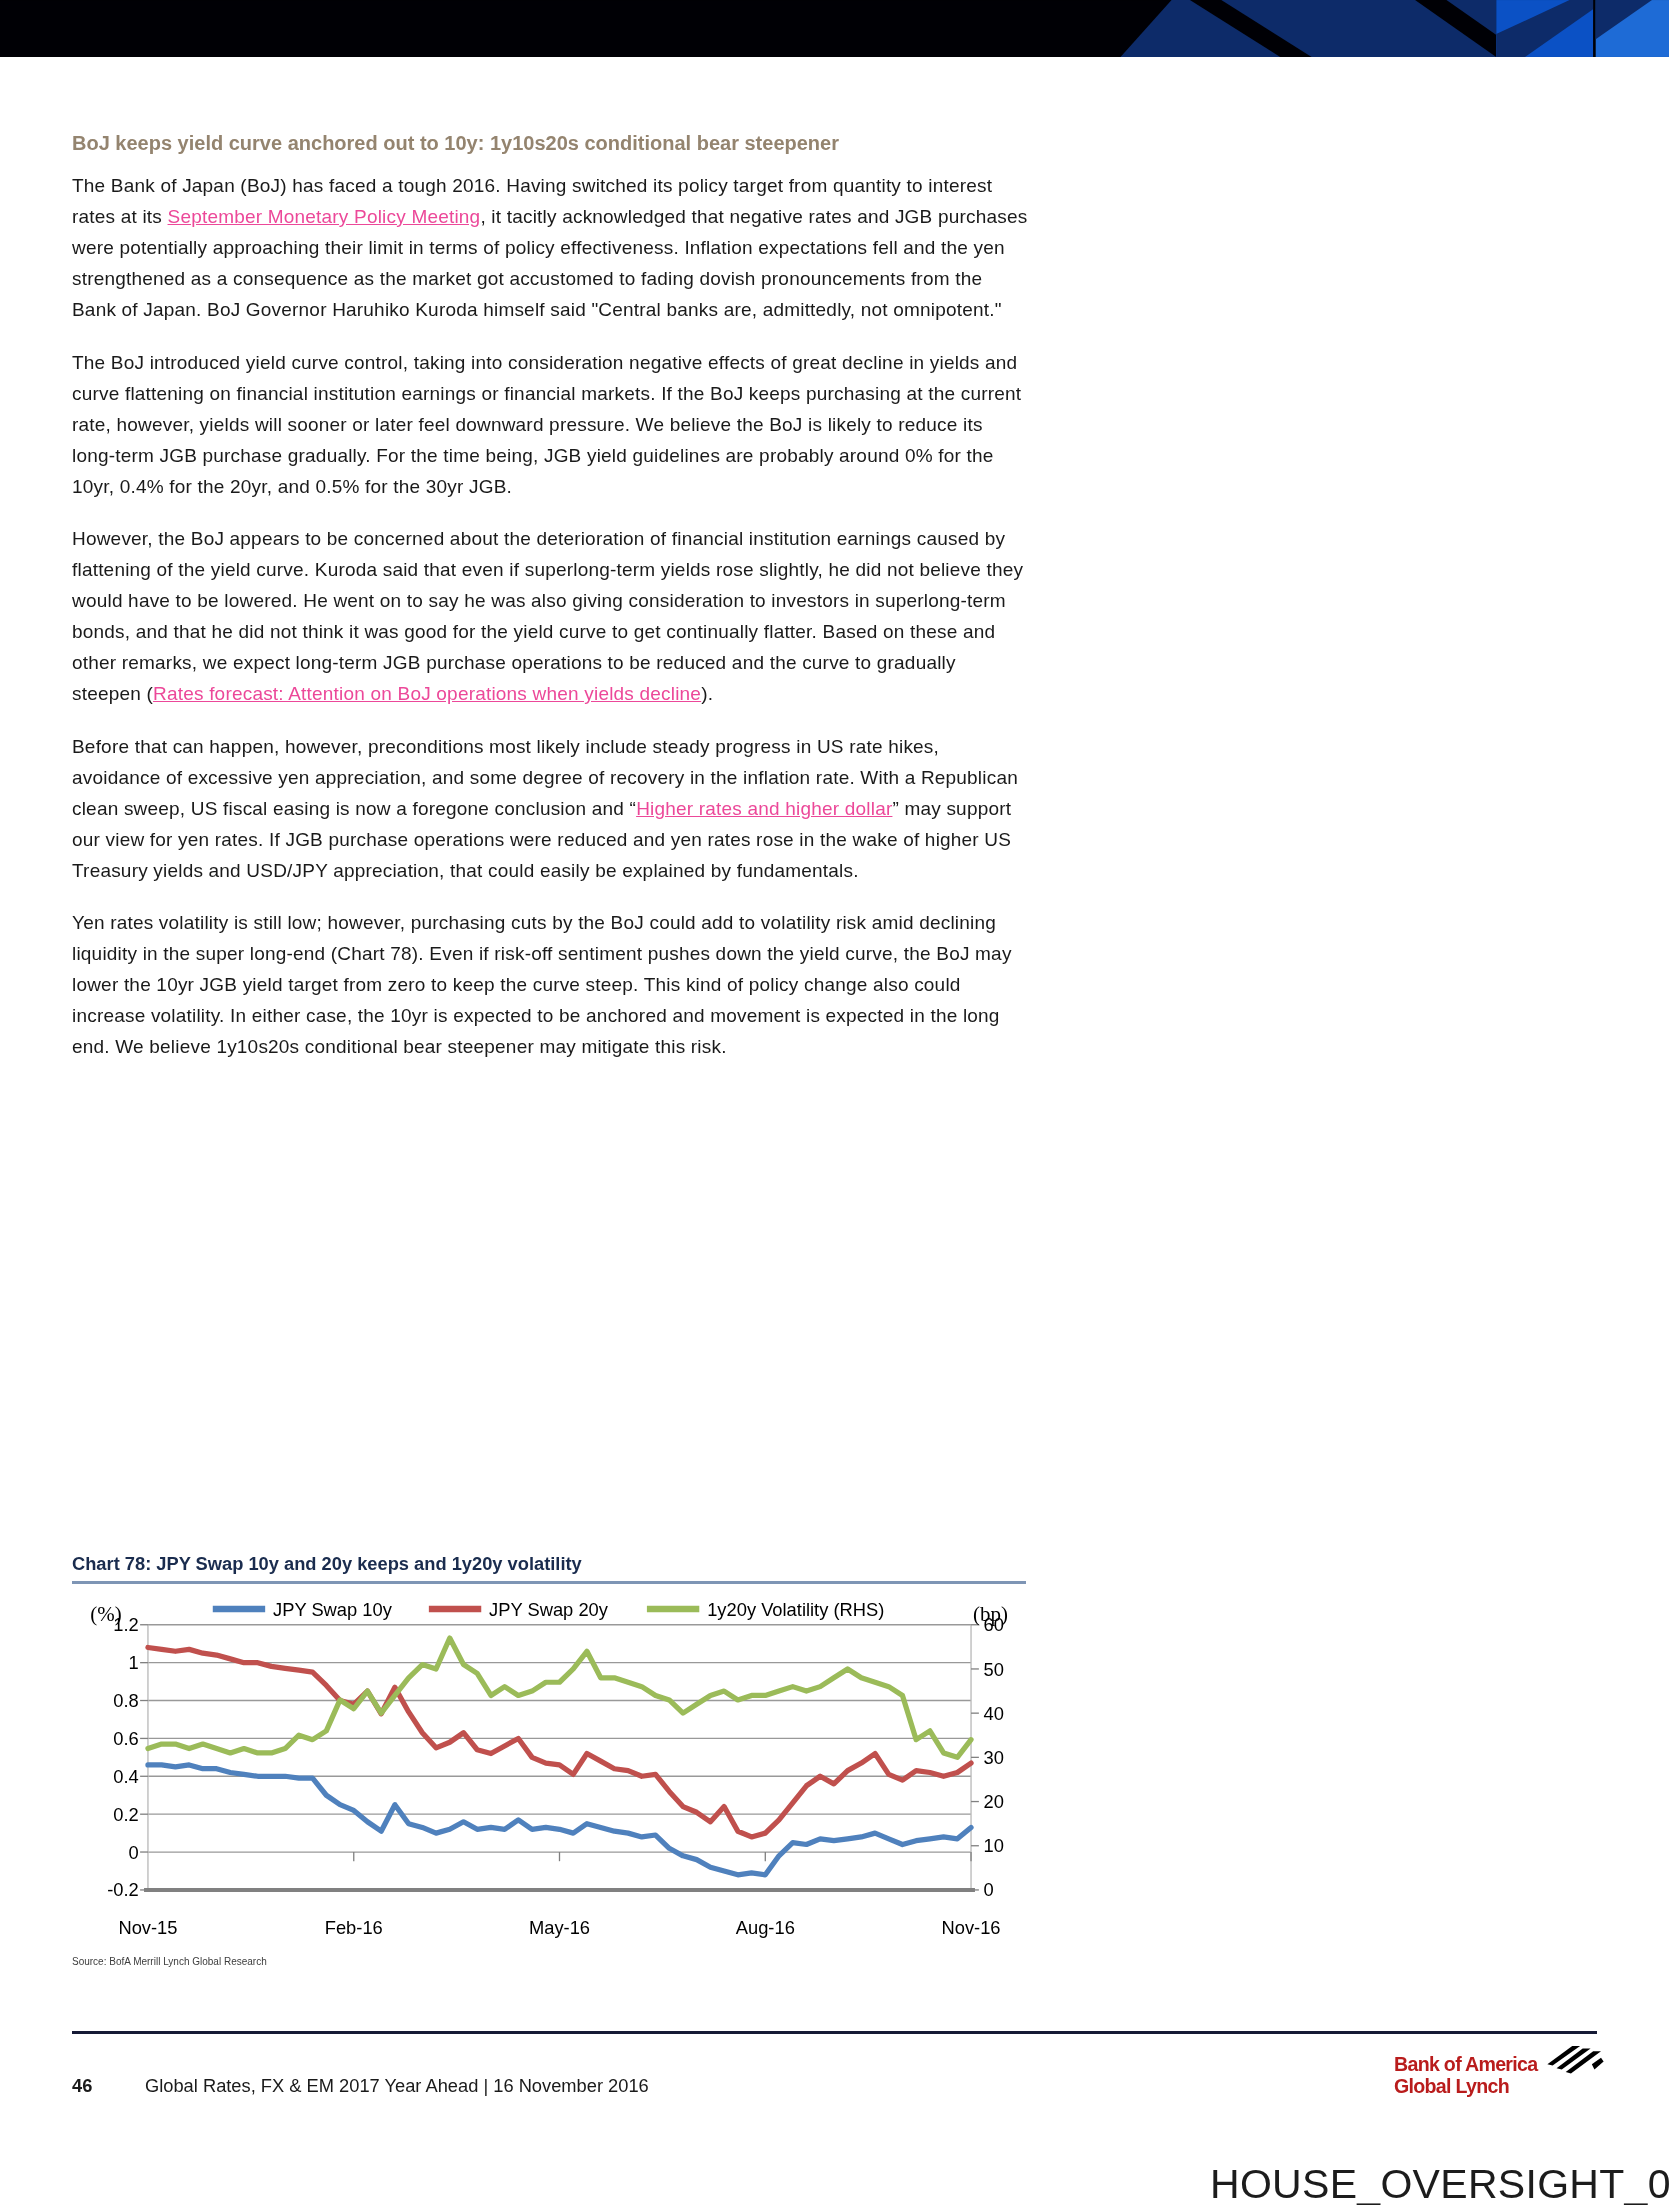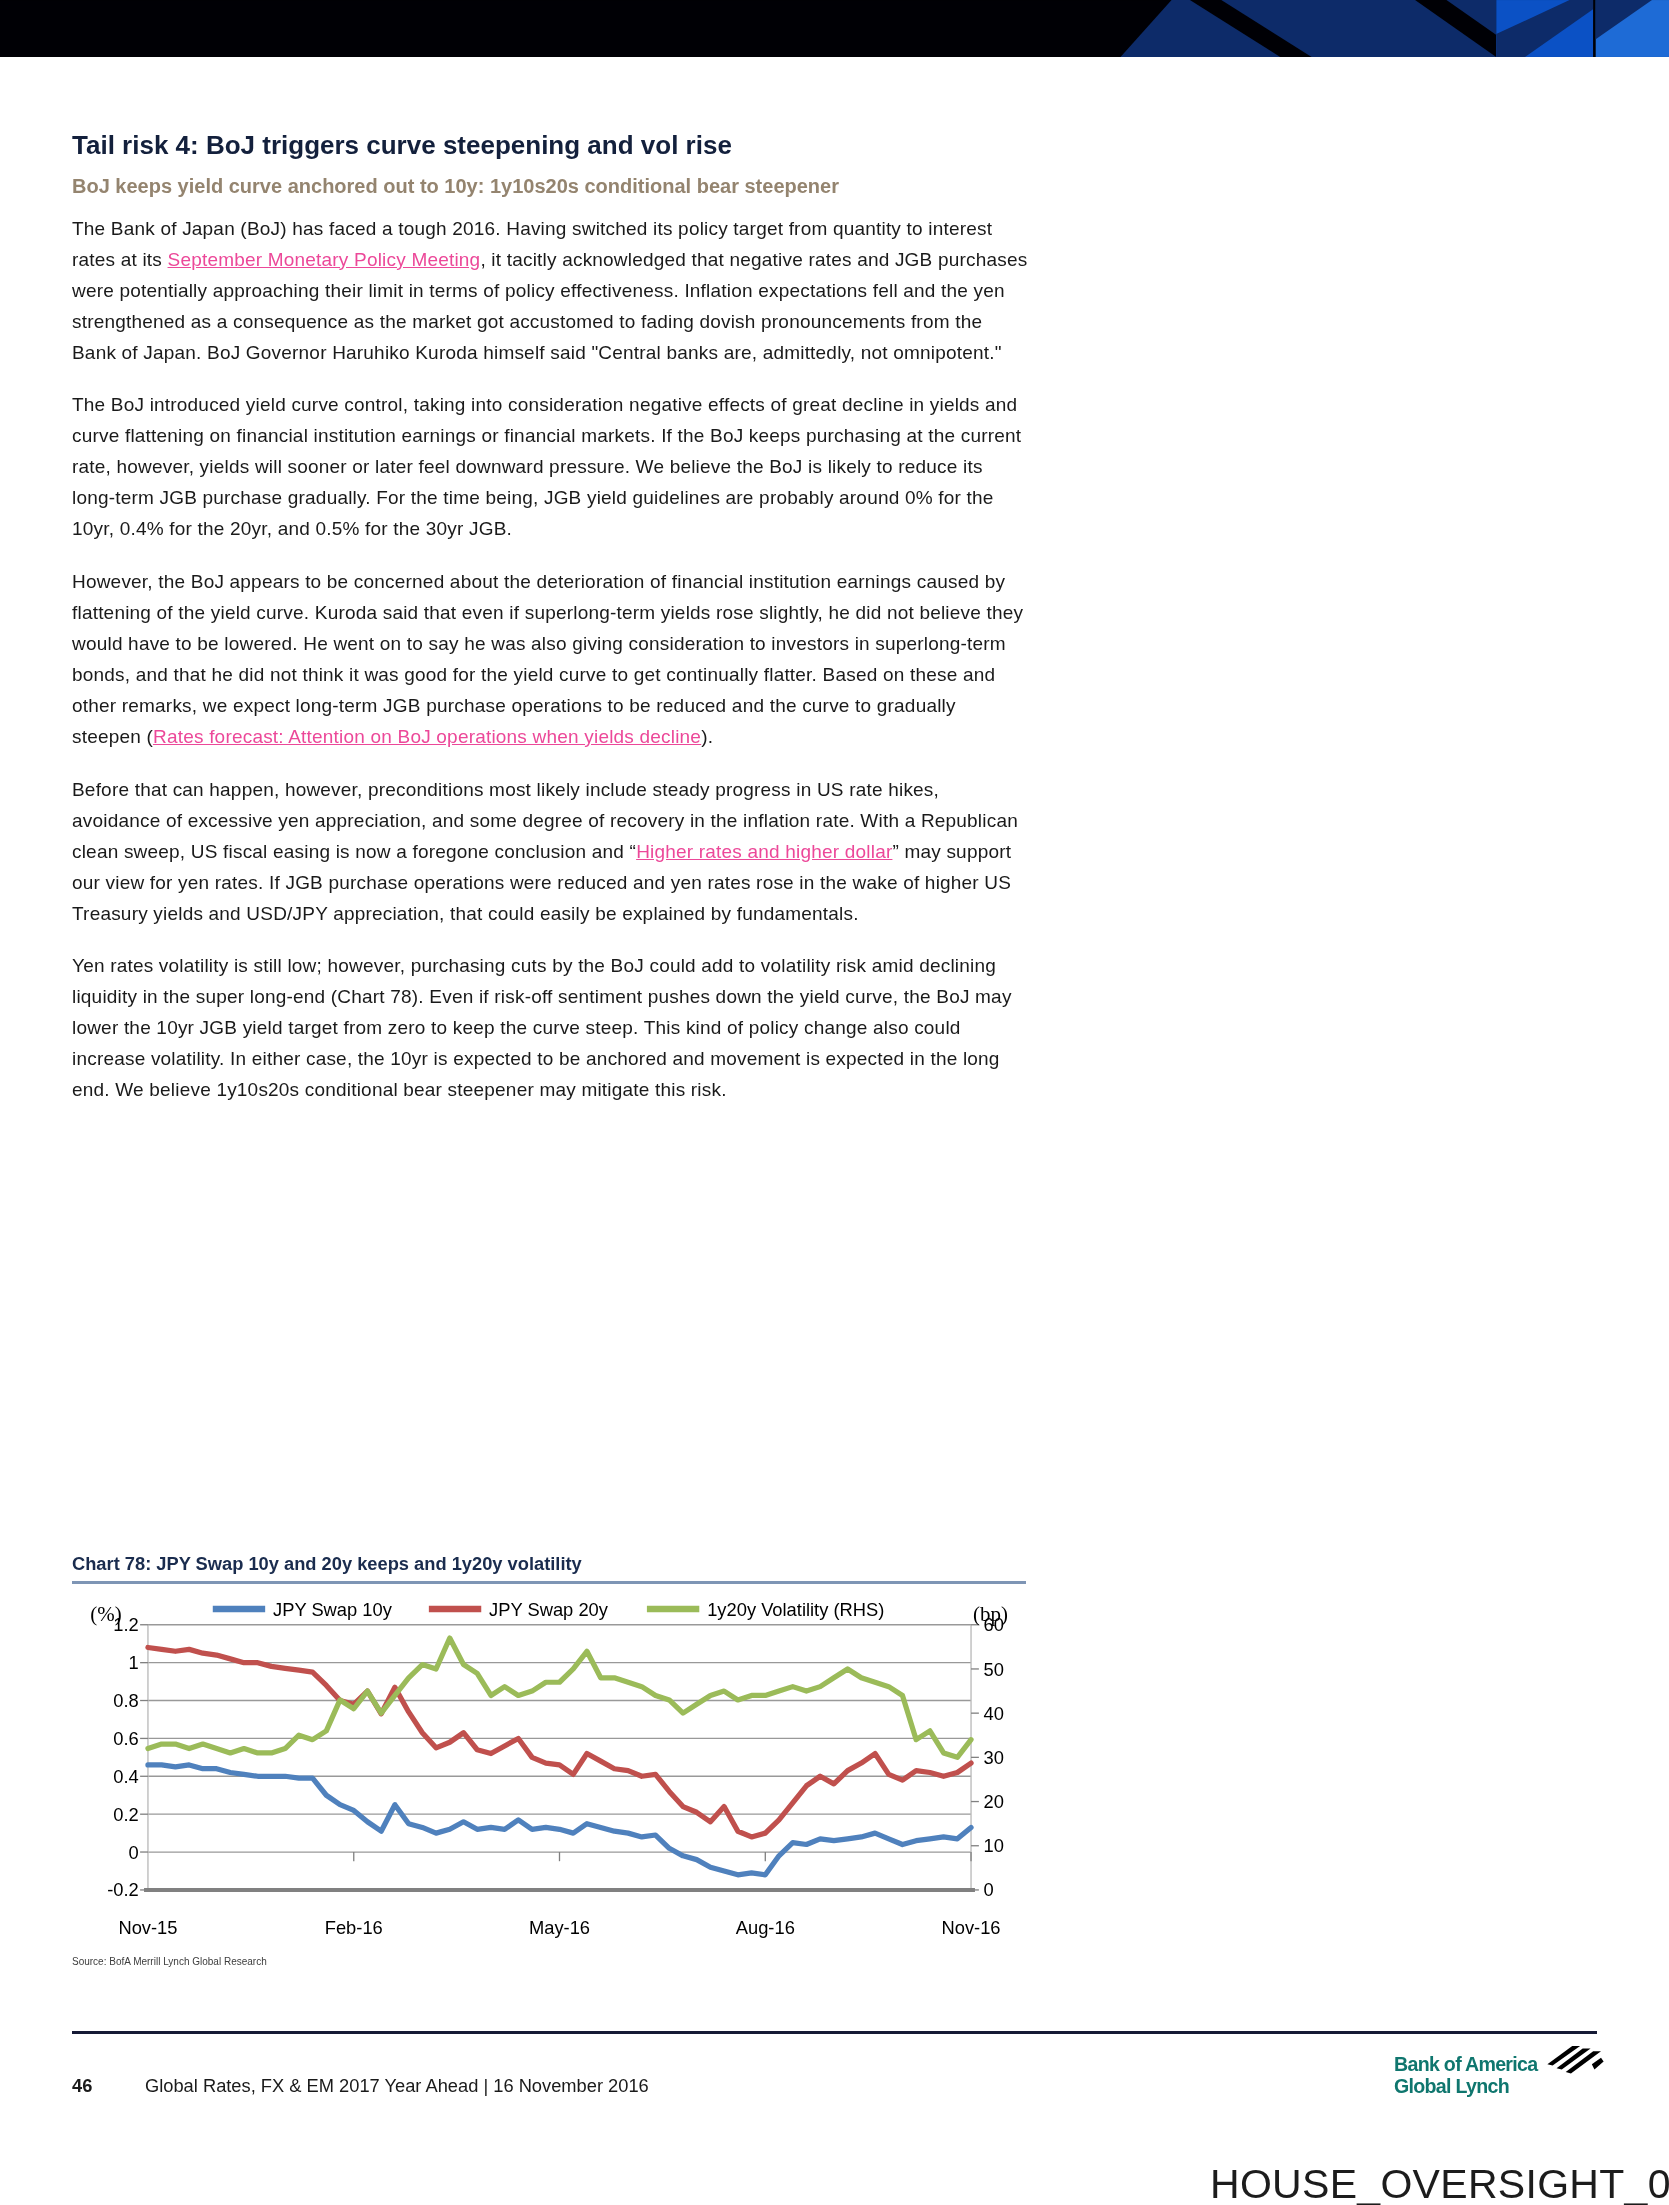--- a/index.html
+++ b/index.html
@@ -22,21 +22,21 @@
   #chart-svg text{font-family:"Liberation Sans",sans-serif;fill:#000000;}
   #chart-svg .tickL{font-size:28px;text-anchor:end;}
   #chart-svg .tickR{font-size:28px;text-anchor:start;}
   #chart-svg .xlab{font-size:28px;text-anchor:middle;}
   #chart-svg .leg{font-size:28px;}
   #chart-svg .unit{font-family:"Liberation Serif",serif;font-size:32px;}
   .chart-source{position:absolute;left:0;top:406px;font-size:10px;color:#3d3d3d;}
   .footer-rule{position:absolute;left:72px;top:2031px;width:1525px;height:2.6px;background:#151A35;}
   .page-footer{position:absolute;left:72px;top:2063px;width:1047px;font-size:18.3px;color:#1a1a1a;margin-top:12px;}
   .page-footer .pagenum{font-weight:bold;display:inline-block;width:73px;}
-  .logo-text{position:absolute;left:1394px;top:2054px;font-weight:bold;color:#0f766e;
+  .logo-text{position:absolute;left:1394px;top:2054px;font-weight:bold;color:#b91c1c;
     font-size:19.6px;line-height:21.6px;letter-spacing:-0.7px;}
   .flag{position:absolute;left:1546px;top:2042px;}
   .watermark{position:absolute;left:1210px;top:2161px;font-size:41px;letter-spacing:0.3px;color:#1c1c1c;}
 </style>
 </head>
 <body>
 
 <div class="page-header">
   <svg width="1669" height="57" viewBox="0 0 2550 87">
     <rect width="2550" height="87" fill="#000005"></rect>
@@ -44,21 +44,20 @@
     <polygon fill="#000005" points="1818,0 1866,0 2004,87 1956,87"></polygon>
     <polygon fill="#000005" points="2162,0 2210,0 2334,87 2286,87"></polygon>
     <rect fill="#0B51C5" x="2286" y="0" width="148" height="87"></rect>
     <polygon fill="#0D2B69" points="2286,87 2286,52 2398,0 2434,0 2434,14 2330,87"></polygon>
     <rect fill="#1E6BD6" x="2438" y="0" width="112" height="87"></rect>
     <polygon fill="#0D2B69" points="2438,0 2524,0 2438,60"></polygon>
   </svg>
 </div>
 
 <div class="article">
-  <h1 class="title">Tail risk 4: BoJ triggers curve steepening and vol rise</h1>
   <h2 class="subtitle">BoJ keeps yield curve anchored out to 10y: 1y10s20s conditional bear steepener</h2>
   <div id="paras">
       <p class="para"><span>The Bank of Japan (BoJ) has faced a tough 2016. Having switched its policy target from quantity to interest rates at its </span><a href="#" class="link">September Monetary Policy Meeting</a><span>, it tacitly acknowledged that negative rates and JGB purchases were potentially approaching their limit in terms of policy effectiveness. Inflation expectations fell and the yen strengthened as a consequence as the market got accustomed to fading dovish pronouncements from the Bank of Japan. BoJ Governor Haruhiko Kuroda himself said "Central banks are, admittedly, not omnipotent."</span></p>
       <p class="para"><span>The BoJ introduced yield curve control, taking into consideration negative effects of great decline in yields and curve flattening on financial institution earnings or financial markets. If the BoJ keeps purchasing at the current rate, however, yields will sooner or later feel downward pressure. We believe the BoJ is likely to reduce its long-term JGB purchase gradually. For the time being, JGB yield guidelines are probably around 0% for the 10yr, 0.4% for the 20yr, and 0.5% for the 30yr JGB.</span></p>
       <p class="para"><span>However, the BoJ appears to be concerned about the deterioration of financial institution earnings caused by flattening of the yield curve. Kuroda said that even if superlong-term yields rose slightly, he did not believe they would have to be lowered. He went on to say he was also giving consideration to investors in superlong-term bonds, and that he did not think it was good for the yield curve to get continually flatter. Based on these and other remarks, we expect long-term JGB purchase operations to be reduced and the curve to gradually steepen (</span><a href="#" class="link">Rates forecast: Attention on BoJ operations when yields decline</a><span>).</span></p>
       <p class="para"><span>Before that can happen, however, preconditions most likely include steady progress in US rate hikes, avoidance of excessive yen appreciation, and some degree of recovery in the inflation rate. With a Republican clean sweep, US fiscal easing is now a foregone conclusion and “</span><a href="#" class="link">Higher rates and higher dollar</a><span>” may support our view for yen rates. If JGB purchase operations were reduced and yen rates rose in the wake of higher US Treasury yields and USD/JPY appreciation, that could easily be explained by fundamentals.</span></p>
       <p class="para"><span>Yen rates volatility is still low; however, purchasing cuts by the BoJ could add to volatility risk amid declining liquidity in the super long-end (Chart 78). Even if risk-off sentiment pushes down the yield curve, the BoJ may lower the 10yr JGB yield target from zero to keep the curve steep. This kind of policy change also could increase volatility. In either case, the 10yr is expected to be anchored and movement is expected in the long end. We believe 1y10s20s conditional bear steepener may mitigate this risk.</span></p>
     </div>
 </div>
 

